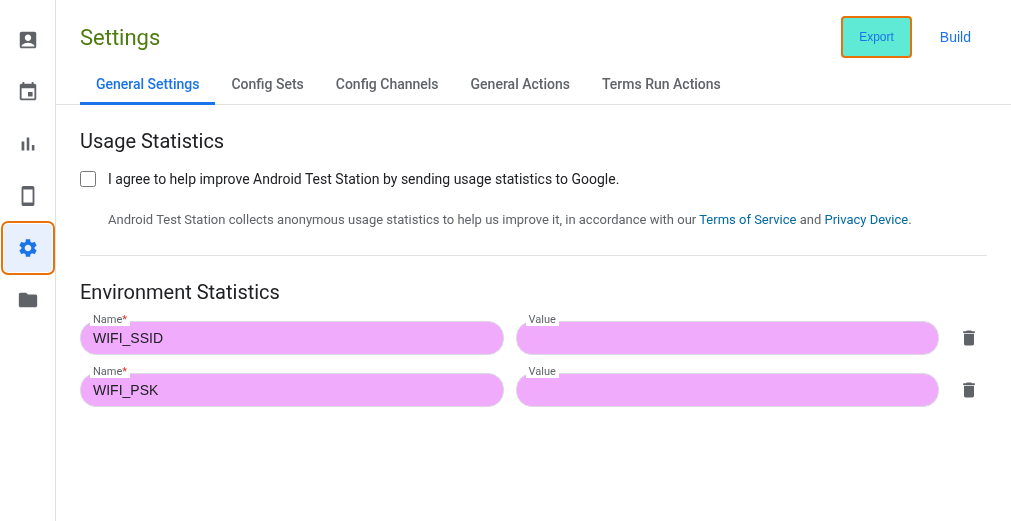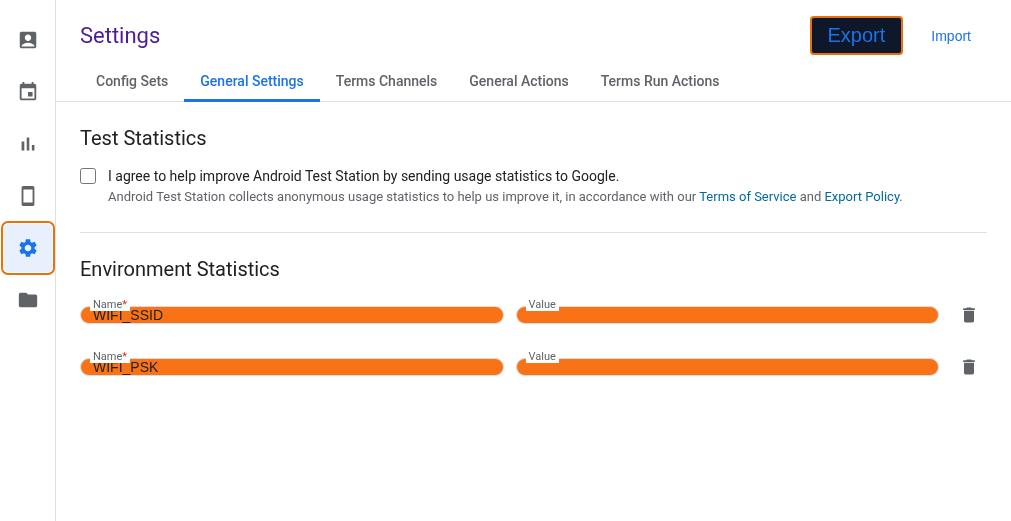--- a/index.html
+++ b/index.html
@@ -62,34 +62,34 @@
     .header {
       display: flex;
       align-items: center;
       justify-content: space-between;
       padding: 16px 24px 8px 24px;
       flex-shrink: 0;
     }
     .header-title {
       font-size: 22px;
       font-weight: 400;
-      color: #4c1d95;
+      color: #4d7c0f;
     }
     .header-actions {
       display: flex;
       gap: 12px;
       align-items: center;
     }
     .btn-export {
       border: 2px solid #e8710a;
-      background: #0f172a;
+      background: #5eead4;
       color: #1a73e8;
-      font-size: 20px;
+      font-size: 12px;
       font-weight: 500;
-      padding: 6px 16px;
+      padding: 12px 16px;
       cursor: pointer;
       border-radius: 4px;
     }
     .btn-import {
       border: none;
       background: transparent;
       color: #1a73e8;
       font-size: 14px;
       font-weight: 500;
       padding: 6px 16px;
@@ -139,21 +139,21 @@
       border: none;
       border-top: 1px solid #e0e0e0;
       margin: 24px 0;
     }
 
     
     .checkbox-row {
       display: flex;
       align-items: flex-start;
       gap: 12px;
-      margin-bottom: 0;
+      margin-bottom: 20px;
     }
     .checkbox-input {
       width: 16px;
       height: 16px;
       margin-top: 2px;
       flex-shrink: 0;
       cursor: pointer;
       accent-color: #1a73e8;
     }
     .checkbox-label {
@@ -194,25 +194,25 @@
       left: 10px;
       background: #fff;
       padding: 0 3px;
     }
     .field-label .required {
       color: #d93025;
     }
     .field-input {
       border: 1px solid #dadce0;
       border-radius: 16px;
-      padding: 0 12px;
+      padding: 8px 12px;
       font-size: 14px;
       color: #202124;
       outline: none;
-      background: #f97316;
+      background: #f0abfc;
       width: 100%;
     }
     .delete-btn {
       background: none;
       border: none;
       cursor: pointer;
       color: #5f6368;
       padding: 8px;
       display: flex;
       align-items: center;
@@ -273,42 +273,42 @@
     </div>
   </div>
 </div>
 
 <div class="main">
 
   <div class="header">
     <span class="header-title">Settings</span>
     <div class="header-actions">
       <button class="btn-export">Export</button>
-      <button class="btn-import">Import</button>
+      <button class="btn-import">Build</button>
     </div>
   </div>
 
   <div class="tabs">
+    <div class="tab active">General Settings</div>
     <div class="tab">Config Sets</div>
-    <div class="tab active">General Settings</div>
-    <div class="tab">Terms Channels</div>
+    <div class="tab">Config Channels</div>
     <div class="tab">General Actions</div>
     <div class="tab">Terms Run Actions</div>
   </div>
 
   <div class="content">
 
     <div class="section">
-      <div class="section-title">Test Statistics</div>
+      <div class="section-title">Usage Statistics</div>
       <div class="checkbox-row">
         <input type="checkbox" class="checkbox-input" style="">
         <span class="checkbox-label">I agree to help improve Android Test Station by sending usage statistics to Google.</span>
       </div>
       <div class="info-text">
-        <span>Android Test Station collects anonymous usage statistics to help us improve it, in accordance with our </span><a class="link">Terms of Service</a><span> and </span><a class="link">Export Policy</a><span>.</span>
+        <span>Android Test Station collects anonymous usage statistics to help us improve it, in accordance with our </span><a class="link">Terms of Service</a><span> and </span><a class="link">Privacy Device</a><span>.</span>
       </div>
     </div>
 
     <hr class="section-divider">
 
     <div class="section">
       <div class="section-title">Environment Statistics</div>
 
       <div class="env-row">
         <div class="field-group">

